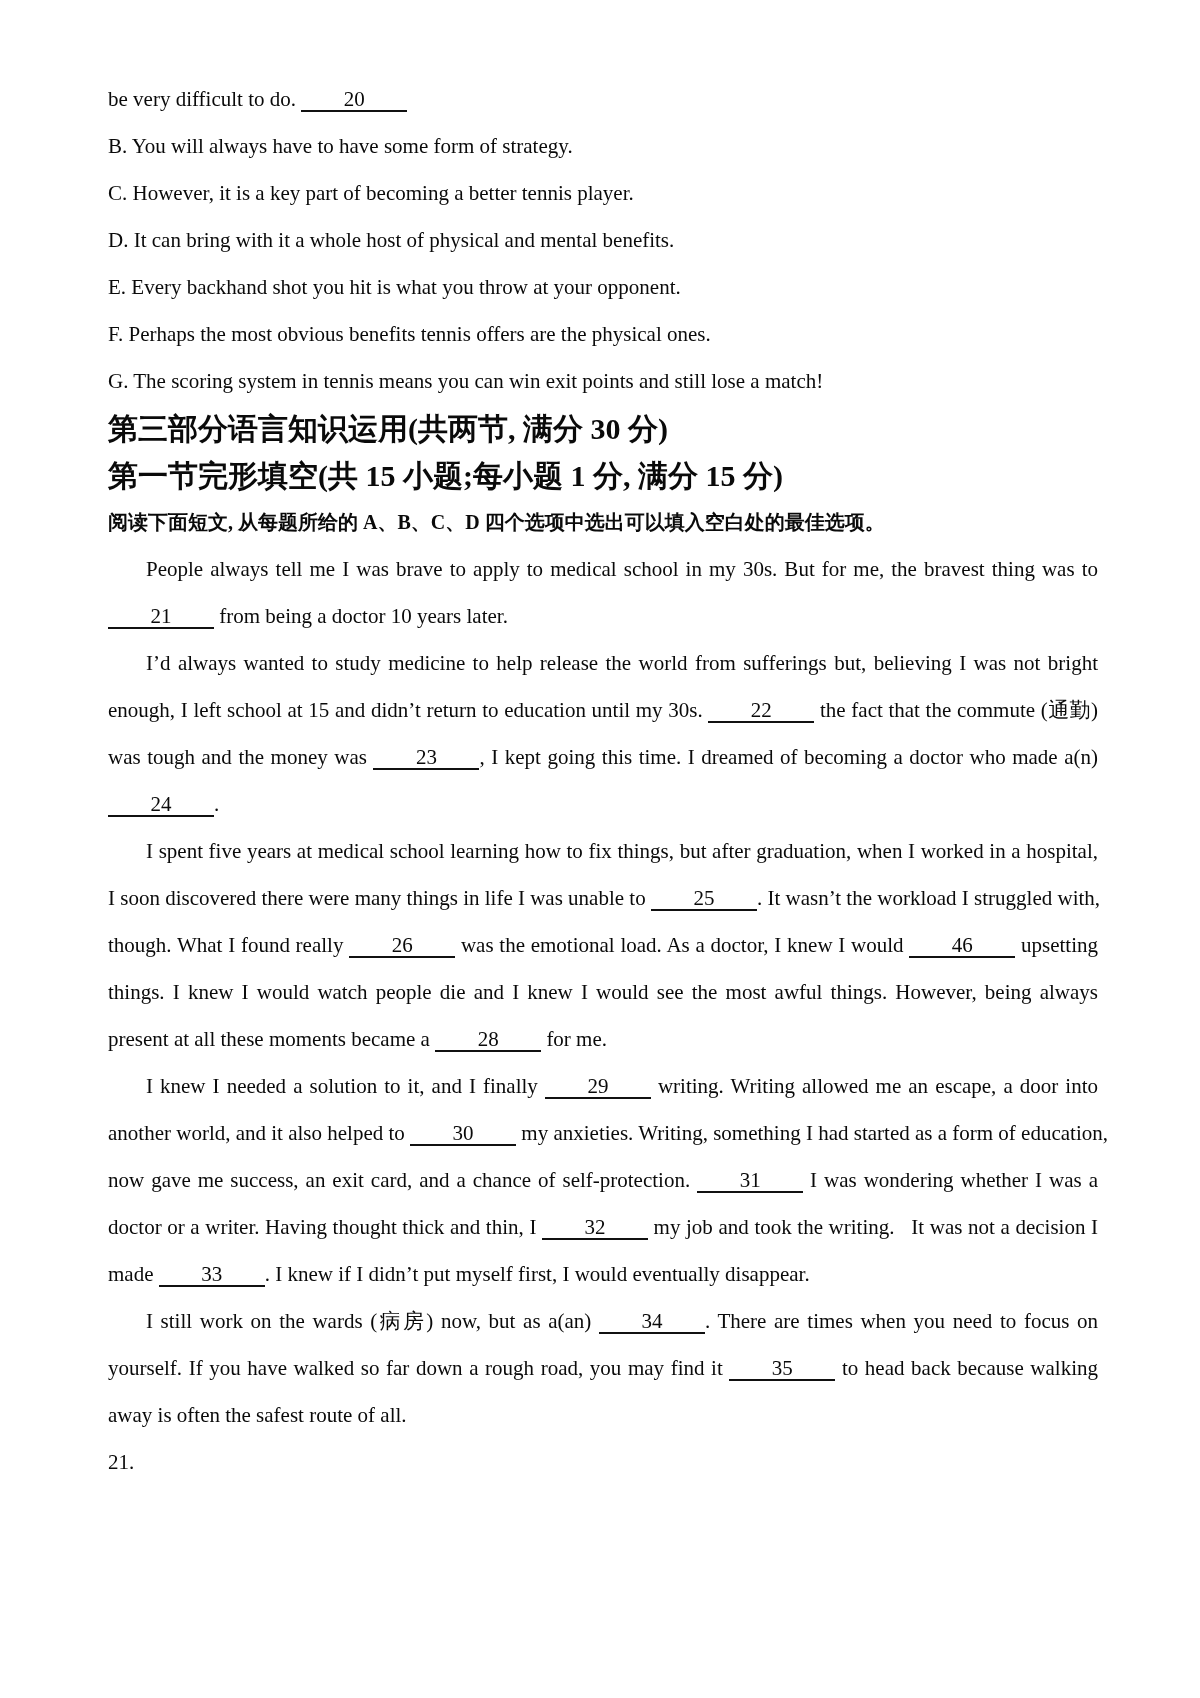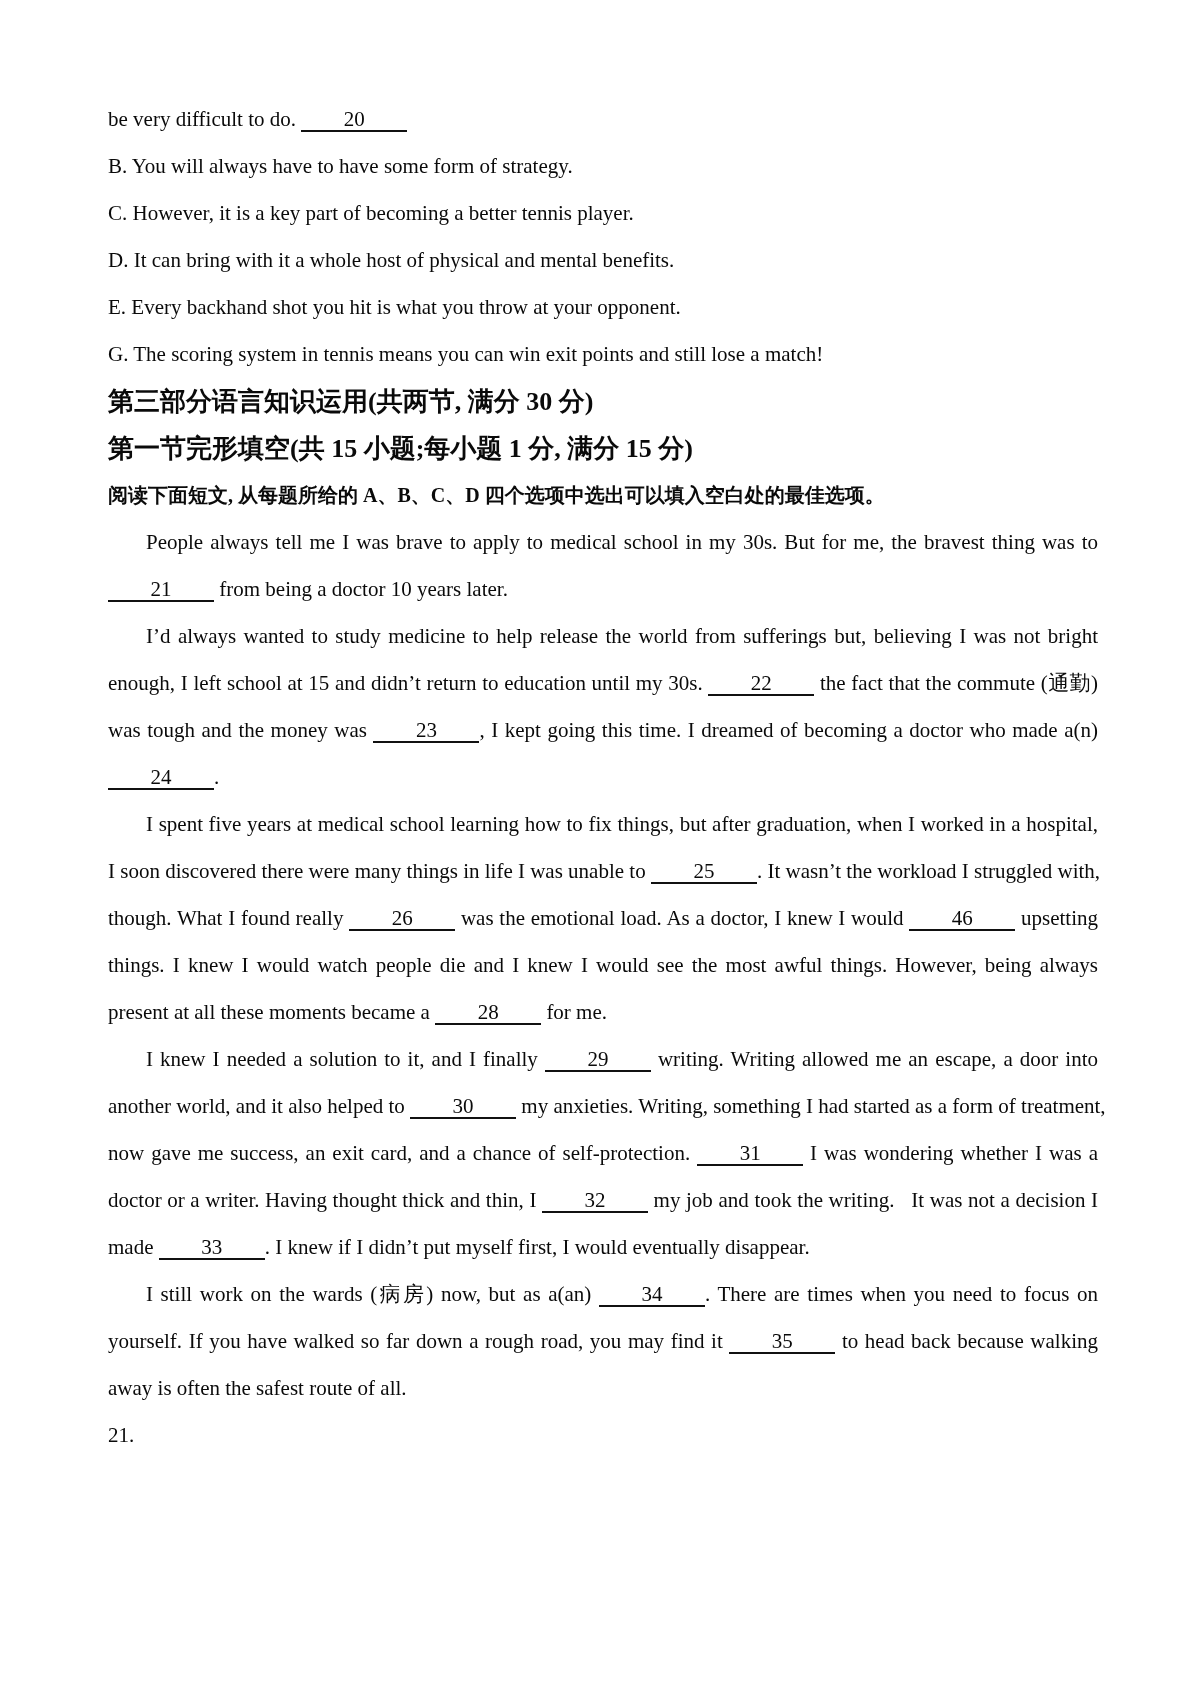--- a/index.html
+++ b/index.html
@@ -8,37 +8,37 @@
     height: 1698px;
     background: #ffffff;
     position: relative;
     font-family: "Liberation Serif", "DejaVu Serif", serif;
     color: #0a0a0a;
     overflow: hidden;
   }
   .doc {
     position: absolute;
     left: 108px;
-    top: 96px;
+    top: 76px;
     width: 990px;
   }
   .line {
     height: 47px;
     line-height: 47px;
     font-size: 21px;
     white-space: nowrap;
   }
   .line.just {
     text-align: justify;
     text-align-last: justify;
     text-justify: inter-word;
   }
   .line.indent { text-indent: 38px; }
   .line.heading {
-    font-size: 26px;
+    font-size: 30px;
     font-weight: bold;
   }
   .line.instruction {
     font-size: 20px;
     font-weight: bold;
   }
   .blank {
     display: inline-block;
     width: 106px;
     text-align: center;
@@ -51,37 +51,38 @@
 </style>
 </head>
 <body>
 
 <div class="doc" id="doc">
     <div class="line"><span class="run">be very difficult to do. </span><span class="blank">20</span></div>
     <div class="line"><span class="run">B. You will always have to have some form of strategy.</span></div>
     <div class="line"><span class="run">C. However, it is a key part of becoming a better tennis player.</span></div>
     <div class="line"><span class="run">D. It can bring with it a whole host of physical and mental benefits.</span></div>
     <div class="line"><span class="run">E. Every backhand shot you hit is what you throw at your opponent.</span></div>
+    <div class="line"><span class="run">F. Perhaps the most obvious benefits tennis offers are the physical ones.</span></div>
     <div class="line"><span class="run">G. The scoring system in tennis means you can win exit points and still lose a match!</span></div>
     <div class="line heading"><span class="run">第三部分语言知识运用(共两节, 满分 30 分)</span></div>
     <div class="line heading"><span class="run">第一节完形填空(共 15 小题;每小题 1 分, 满分 15 分)</span></div>
     <div class="line instruction"><span class="run">阅读下面短文, 从每题所给的 A、B、C、D 四个选项中选出可以填入空白处的最佳选项。</span></div>
     <div class="line just indent"><span class="run">People always tell me I was brave to apply to medical school in my 30s. But for me, the bravest thing was to</span></div>
     <div class="line"><span class="blank">21</span><span class="run"> from being a doctor 10 years later.</span></div>
     <div class="line just indent"><span class="run">I’d always wanted to study medicine to help release the world from sufferings but, believing I was not bright</span></div>
     <div class="line just"><span class="run">enough, I left school at 15 and didn’t return to education until my 30s. </span><span class="blank">22</span><span class="run"> the fact that the commute (通勤)</span></div>
     <div class="line just"><span class="run">was tough and the money was </span><span class="blank">23</span><span class="run">, I kept going this time. I dreamed of becoming a doctor who made a(n)</span></div>
     <div class="line"><span class="blank">24</span><span class="run">.</span></div>
     <div class="line just indent"><span class="run">I spent five years at medical school learning how to fix things, but after graduation, when I worked in a hospital,</span></div>
     <div class="line just"><span class="run">I soon discovered there were many things in life I was unable to </span><span class="blank">25</span><span class="run">. It wasn’t the workload I struggled with,</span></div>
     <div class="line just"><span class="run">though. What I found really </span><span class="blank">26</span><span class="run"> was the emotional load. As a doctor, I knew I would </span><span class="blank">46</span><span class="run"> upsetting</span></div>
     <div class="line just"><span class="run">things. I knew I would watch people die and I knew I would see the most awful things. However, being always</span></div>
     <div class="line"><span class="run">present at all these moments became a </span><span class="blank">28</span><span class="run"> for me.</span></div>
     <div class="line just indent"><span class="run">I knew I needed a solution to it, and I finally </span><span class="blank">29</span><span class="run"> writing. Writing allowed me an escape, a door into</span></div>
-    <div class="line just"><span class="run">another world, and it also helped to </span><span class="blank">30</span><span class="run"> my anxieties. Writing, something I had started as a form of treatment,</span></div>
+    <div class="line just"><span class="run">another world, and it also helped to </span><span class="blank">30</span><span class="run"> my anxieties. Writing, something I had started as a form of education,</span></div>
     <div class="line just"><span class="run">now gave me success, an exit card, and a chance of self-protection. </span><span class="blank">31</span><span class="run"> I was wondering whether I was a</span></div>
     <div class="line just"><span class="run">doctor or a writer. Having thought thick and thin, I </span><span class="blank">32</span><span class="run"> my job and took the writing.&nbsp;&nbsp; It was not a decision I</span></div>
     <div class="line"><span class="run">made </span><span class="blank">33</span><span class="run">. I knew if I didn’t put myself first, I would eventually disappear.</span></div>
     <div class="line just indent"><span class="run">I still work on the wards (病房) now, but as a(an) </span><span class="blank">34</span><span class="run">. There are times when you need to focus on</span></div>
     <div class="line just"><span class="run">yourself. If you have walked so far down a rough road, you may find it </span><span class="blank">35</span><span class="run"> to head back because walking</span></div>
     <div class="line"><span class="run">away is often the safest route of all.</span></div>
     <div class="line"><span class="run">21.</span></div>
   </div>
 
 </body></html>

